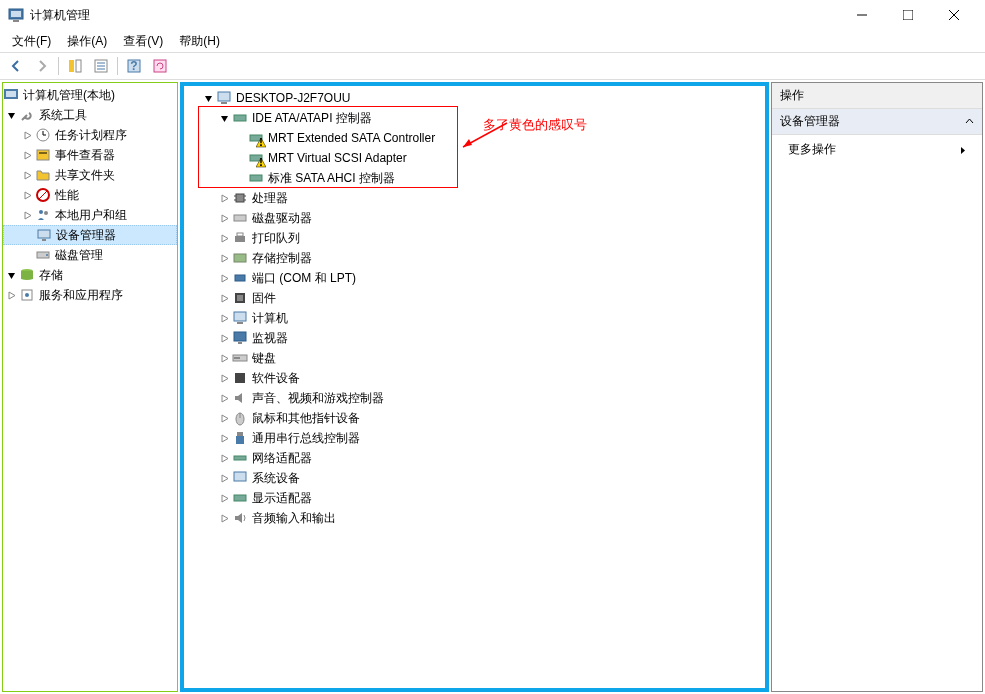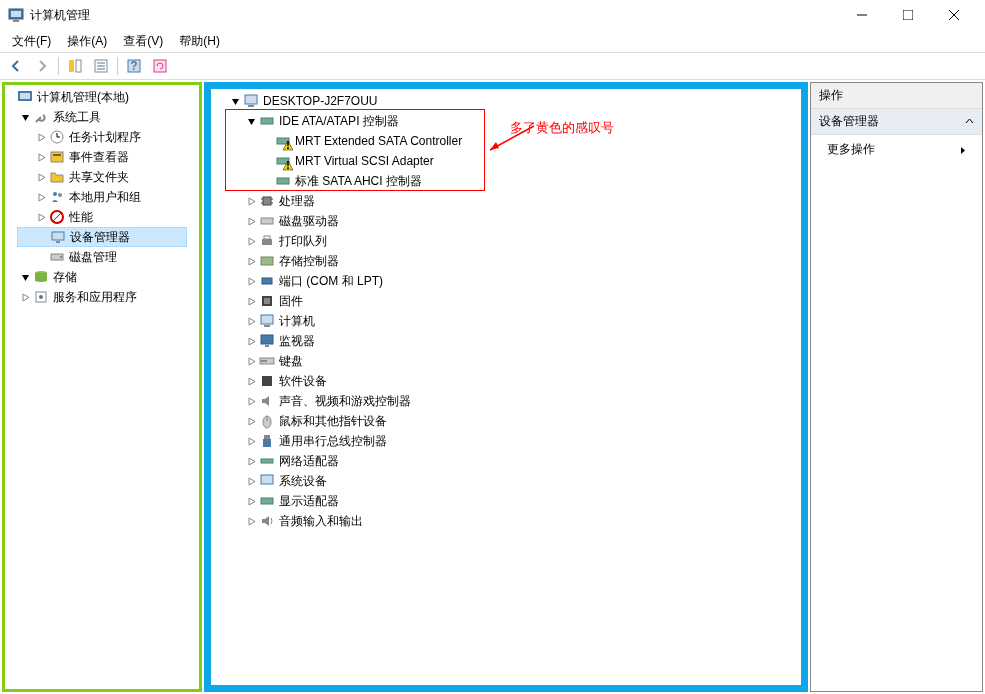--- a/index.html
+++ b/index.html
@@ -13,23 +13,23 @@
     
     .menubar { height: 22px; display: flex; align-items: center; padding: 0 4px; }
     .menu-item { padding: 2px 8px; cursor: pointer; }
     
     .toolbar { height: 28px; display: flex; align-items: center; padding: 2px 4px; border-top: 1px solid #ddd; border-bottom: 1px solid #ddd; gap: 2px; }
     .toolbar-btn { width: 24px; height: 22px; display: flex; align-items: center; justify-content: center; cursor: pointer; border: 1px solid transparent; }
     .toolbar-sep { width: 1px; height: 18px; background: #ccc; margin: 0 2px; }
     
     .content { display: flex; height: calc(694px - 30px - 22px - 28px); }
     
-    .left-panel { width: 200px; border: 3px solid #84cc16; margin: 2px; overflow: auto; background: #fff; padding: 2px 12px; }
-    .middle-panel { flex: 1; border: 7px solid #0ea5e9; margin: 2px 0; overflow: auto; background: #fff; padding: 2px 0; position: relative; }
-    .right-panel { width: 173px; border: 1px solid #888; margin: 2px; background: #fff; display: flex; flex-direction: column; }
+    .left-panel { width: 176px; border: 1px solid #84cc16; margin: 2px; overflow: auto; background: #fff; padding: 2px 0; }
+    .middle-panel { flex: 1; border: 4px solid #0ea5e9; margin: 2px 0; overflow: auto; background: #fff; padding: 2px 0; position: relative; }
+    .right-panel { width: 212px; border: 1px solid #888; margin: 2px; background: #fff; display: flex; flex-direction: column; }
     
     .tree-item { display: flex; align-items: center; height: 20px; cursor: pointer; white-space: nowrap; }
     .tree-item.selected { background: #cce8ff; border: 1px dotted #99c9ef; }
     .tree-expander { width: 16px; height: 16px; display: flex; align-items: center; justify-content: center; cursor: pointer; flex-shrink: 0; }
     .tree-expander svg { width: 9px; height: 9px; }
     .tree-spacer { width: 16px; flex-shrink: 0; }
     .tree-icon { width: 16px; height: 16px; margin-right: 4px; flex-shrink: 0; display: flex; align-items: center; justify-content: center; }
     .tree-label { white-space: nowrap; }
     .indent-1 { padding-left: 16px; }
     .indent-2 { padding-left: 32px; }
@@ -193,40 +193,40 @@
       <span class="tree-label">共享文件夹</span>
     </div>
     <div class="tree-item indent-1">
       <span class="tree-expander">
           <svg viewBox="0 0 9 9">
             <path d="M2 1 L8 4.5 L2 8 Z" fill="none" stroke="#888"></path>
           </svg>
         </span>
       <span class="tree-icon">
           <svg viewBox="0 0 16 16">
+            <circle cx="8" cy="8" r="6" fill="none" stroke="#c00" stroke-width="2"></circle>
+            <line x1="4" y1="12" x2="12" y2="4" stroke="#c00"></line>
+          </svg>
+        </span>
+      <span class="tree-label">性能</span>
+    </div>
+    <div class="tree-item indent-1">
+      <span class="tree-expander">
+          <svg viewBox="0 0 9 9">
+            <path d="M2 1 L8 4.5 L2 8 Z" fill="none" stroke="#888"></path>
+          </svg>
+        </span>
+      <span class="tree-icon">
+          <svg viewBox="0 0 16 16">
             <circle cx="6" cy="5" r="2" fill="#4a7ba8"></circle>
             <circle cx="11" cy="6" r="2" fill="#888"></circle>
             <path d="M3 13 Q6 9 9 13" fill="#4a7ba8"></path>
           </svg>
         </span>
       <span class="tree-label">本地用户和组</span>
-    </div>
-    <div class="tree-item indent-1">
-      <span class="tree-expander">
-          <svg viewBox="0 0 9 9">
-            <path d="M2 1 L8 4.5 L2 8 Z" fill="none" stroke="#888"></path>
-          </svg>
-        </span>
-      <span class="tree-icon">
-          <svg viewBox="0 0 16 16">
-            <circle cx="8" cy="8" r="6" fill="none" stroke="#c00" stroke-width="2"></circle>
-            <line x1="4" y1="12" x2="12" y2="4" stroke="#c00"></line>
-          </svg>
-        </span>
-      <span class="tree-label">性能</span>
     </div>
     <div class="tree-item indent-1 selected">
       <span class="tree-spacer"></span>
       <span class="tree-icon">
           <svg viewBox="0 0 16 16">
             <rect x="2" y="3" width="12" height="8" fill="#cde" stroke="#4a7ba8"></rect>
             <rect x="6" y="12" width="4" height="2" fill="#888"></rect>
           </svg>
         </span>
       <span class="tree-label">设备管理器</span>

